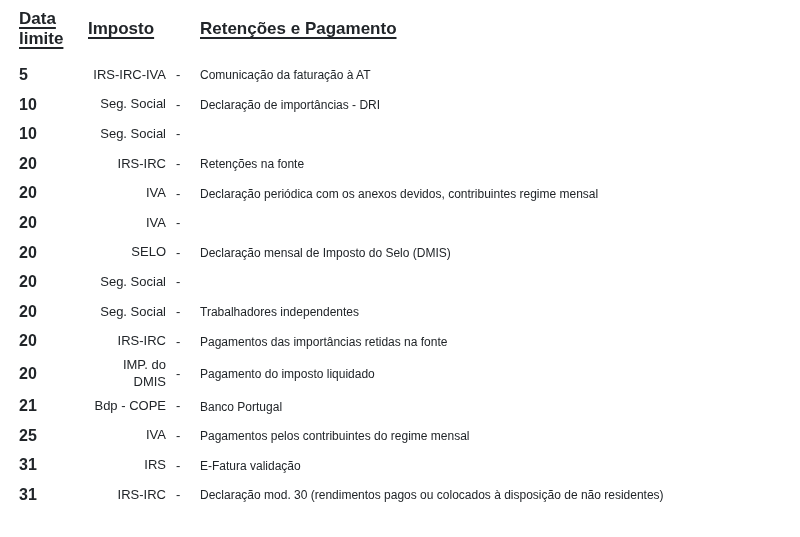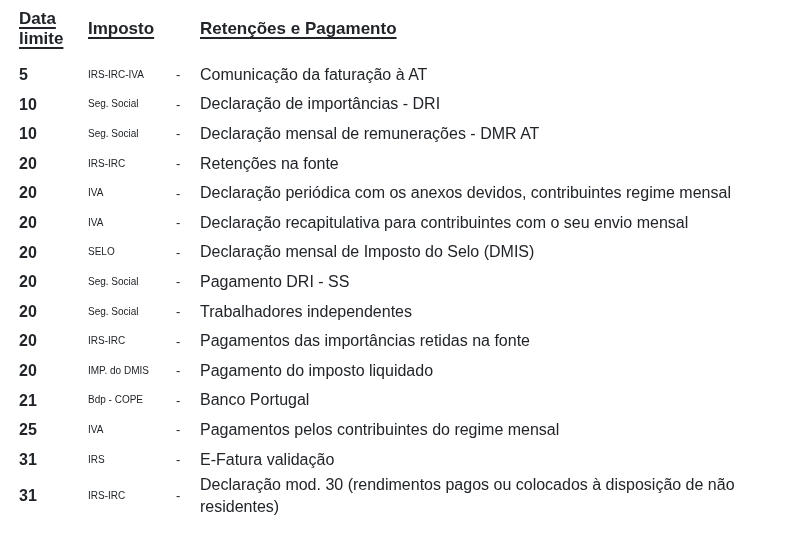--- a/index.html
+++ b/index.html
@@ -41,32 +41,33 @@
   .row {
     min-height: 29.6px;
     align-items: center;
   }
   .row .date {
     font-weight: 700;
     font-size: 16px;
     line-height: 1.2;
   }
   .row .tax {
-    font-size: 10px;
+    font-size: 13px;
     line-height: 1.35;
     padding-right: 10px;
     display: block;
+    text-align: right;
   }
   .tax-cell { max-width: 88px; }
   .row .dash {
     font-size: 13px;
     line-height: 1.35;
   }
   .row .desc {
-    font-size: 16px;
+    font-size: 12px;
     line-height: 1.35;
     padding-right: 8px;
   }
 </style>
 </head>
 <body>
 
 <div class="page">
   <div class="grid header">
     <div class="date-col">
@@ -96,21 +97,20 @@
         </div>
         <div><span class="dash">-</span></div>
         <div><span class="desc">Declaração de importâncias - DRI</span></div>
       </div>
       <div class="grid row">
         <div class="date-col"><span class="date">10</span></div>
         <div class="tax-cell">
           <span class="tax">Seg. Social</span>
         </div>
         <div><span class="dash">-</span></div>
-        <div><span class="desc">Declaração mensal de remunerações - DMR AT</span></div>
       </div>
       <div class="grid row">
         <div class="date-col"><span class="date">20</span></div>
         <div class="tax-cell">
           <span class="tax">IRS-IRC</span>
         </div>
         <div><span class="dash">-</span></div>
         <div><span class="desc">Retenções na fonte</span></div>
       </div>
       <div class="grid row">
@@ -120,37 +120,35 @@
         </div>
         <div><span class="dash">-</span></div>
         <div><span class="desc">Declaração periódica com os anexos devidos, contribuintes regime mensal</span></div>
       </div>
       <div class="grid row">
         <div class="date-col"><span class="date">20</span></div>
         <div class="tax-cell">
           <span class="tax">IVA</span>
         </div>
         <div><span class="dash">-</span></div>
-        <div><span class="desc">Declaração recapitulativa para contribuintes com o seu envio mensal</span></div>
       </div>
       <div class="grid row">
         <div class="date-col"><span class="date">20</span></div>
         <div class="tax-cell">
           <span class="tax">SELO</span>
         </div>
         <div><span class="dash">-</span></div>
         <div><span class="desc">Declaração mensal de Imposto do Selo (DMIS)</span></div>
       </div>
       <div class="grid row">
         <div class="date-col"><span class="date">20</span></div>
         <div class="tax-cell">
           <span class="tax">Seg. Social</span>
         </div>
         <div><span class="dash">-</span></div>
-        <div><span class="desc">Pagamento DRI - SS</span></div>
       </div>
       <div class="grid row">
         <div class="date-col"><span class="date">20</span></div>
         <div class="tax-cell">
           <span class="tax">Seg. Social</span>
         </div>
         <div><span class="dash">-</span></div>
         <div><span class="desc">Trabalhadores independentes</span></div>
       </div>
       <div class="grid row">

